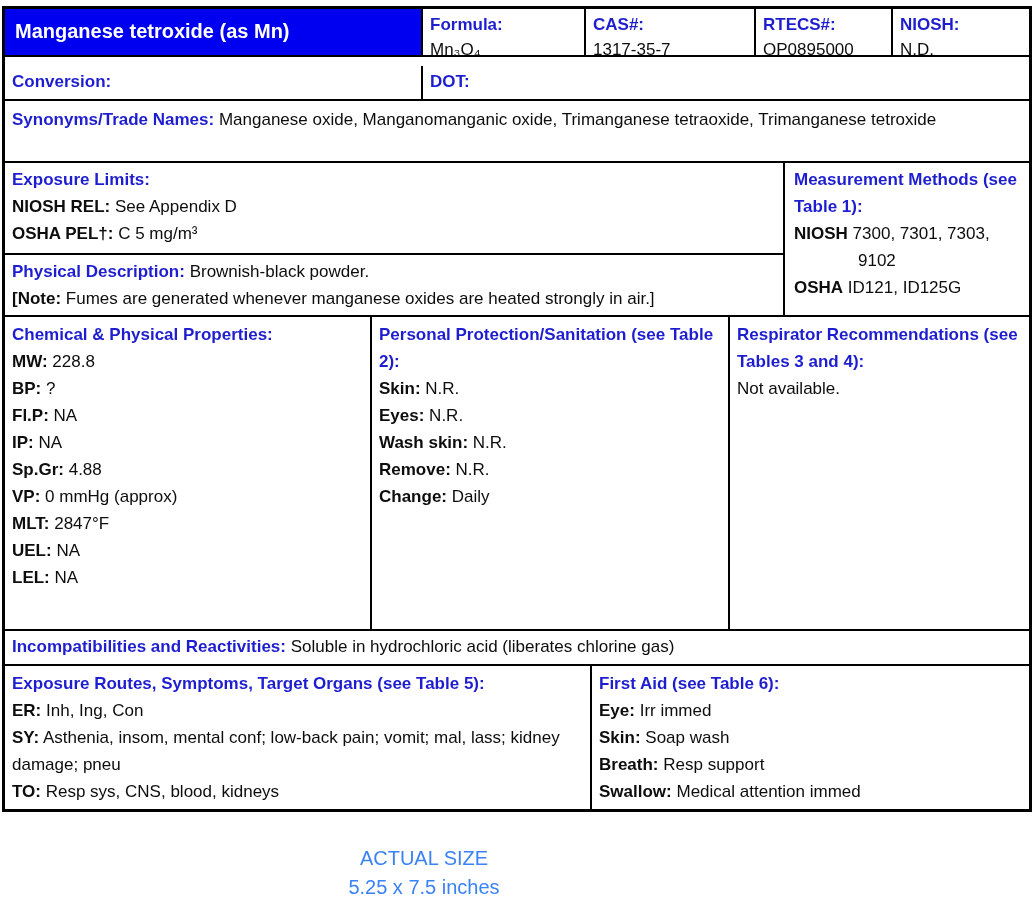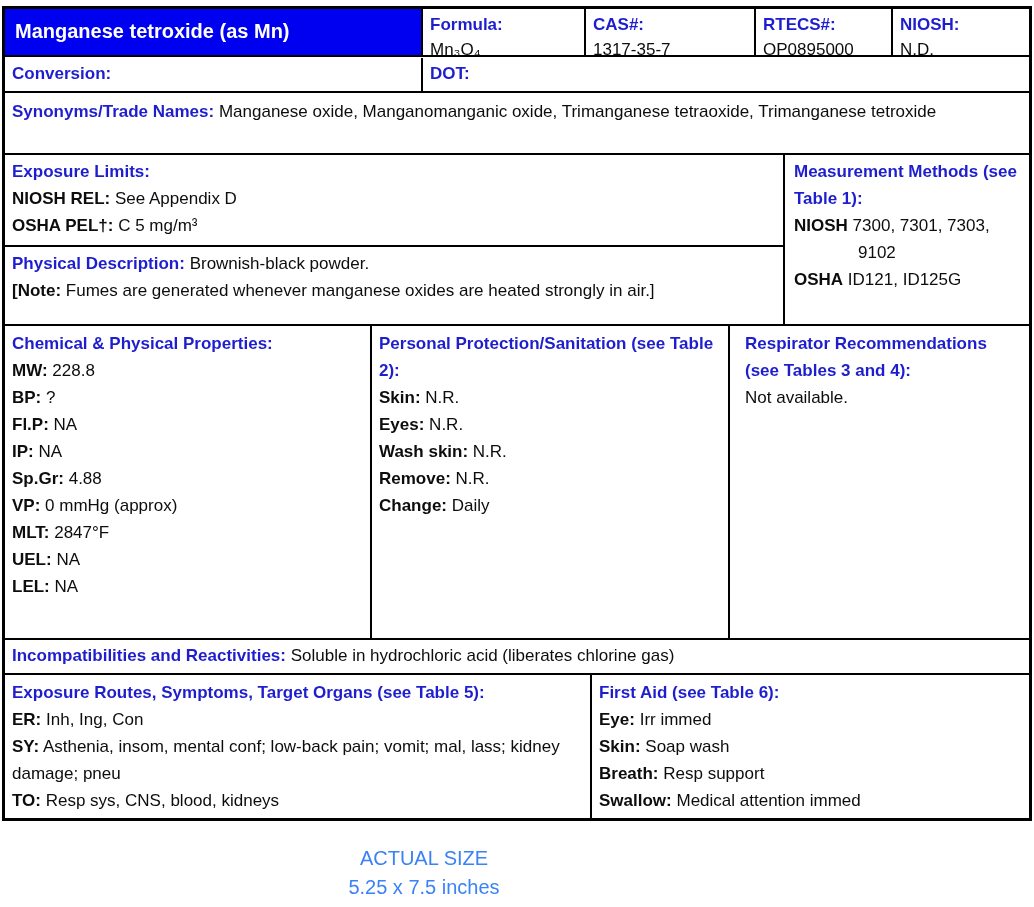--- a/index.html
+++ b/index.html
@@ -38,42 +38,42 @@
     display: flex; align-items: center;
     padding-left: 10px;
   }
   .hdr-cell { display: flex; flex-direction: column; justify-content: flex-start; line-height: 25px; padding-top: 3px; }
   .c-formula { width: 163px; }
   .c-cas { width: 170px; }
   .c-rtecs { width: 137px; }
   .c-idlh { flex: 1; }
 
   
-  .r2 { height: 36px; align-items: flex-end; }
+  .r2 { height: 44px; align-items: flex-end; }
   .r2 .cell { display: flex; align-items: center; }
   .c-conv { width: 418px; }
   .c-dot { flex: 1; border-radius: 14px; }
 
   
   .r3 { min-height: 62px; }
   .r3 .cell { width: 100%; padding-top: 5px; padding-right: 40px; }
 
   
   .r45 { display: flex; }
   .r45-left { width: 780px; border-right: 2px solid #000; display: flex; flex-direction: column; }
   .limits-cell { height: 92px; border-bottom: 2px solid #000; padding: 3px 6px 4px 7px; }
-  .phys-cell { flex: 1; min-height: 56px; padding: 3px 6px 20px 7px; }
+  .phys-cell { flex: 1; min-height: 56px; padding: 3px 6px 3px 7px; }
   .mm-cell { flex: 1; padding: 3px 6px 4px 9px; }
   .mm-indent { padding-left: 64px; }
 
   
   .r6 { height: 314px; }
   .c-props { width: 367px; }
   .c-pps { width: 358px; }
-  .c-resp { flex: 1; margin-left: 8px; }
+  .c-resp { flex: 1; }
   .r6 .cell { padding-top: 4px; }
 
   
   .r7 { height: 35px; }
   .r7 .cell { width: 100%; }
 
   
   .r8 { min-height: 142px; }
   .c-routes { width: 587px; padding-right: 30px; }
   .c-firstaid { flex: 1; }

